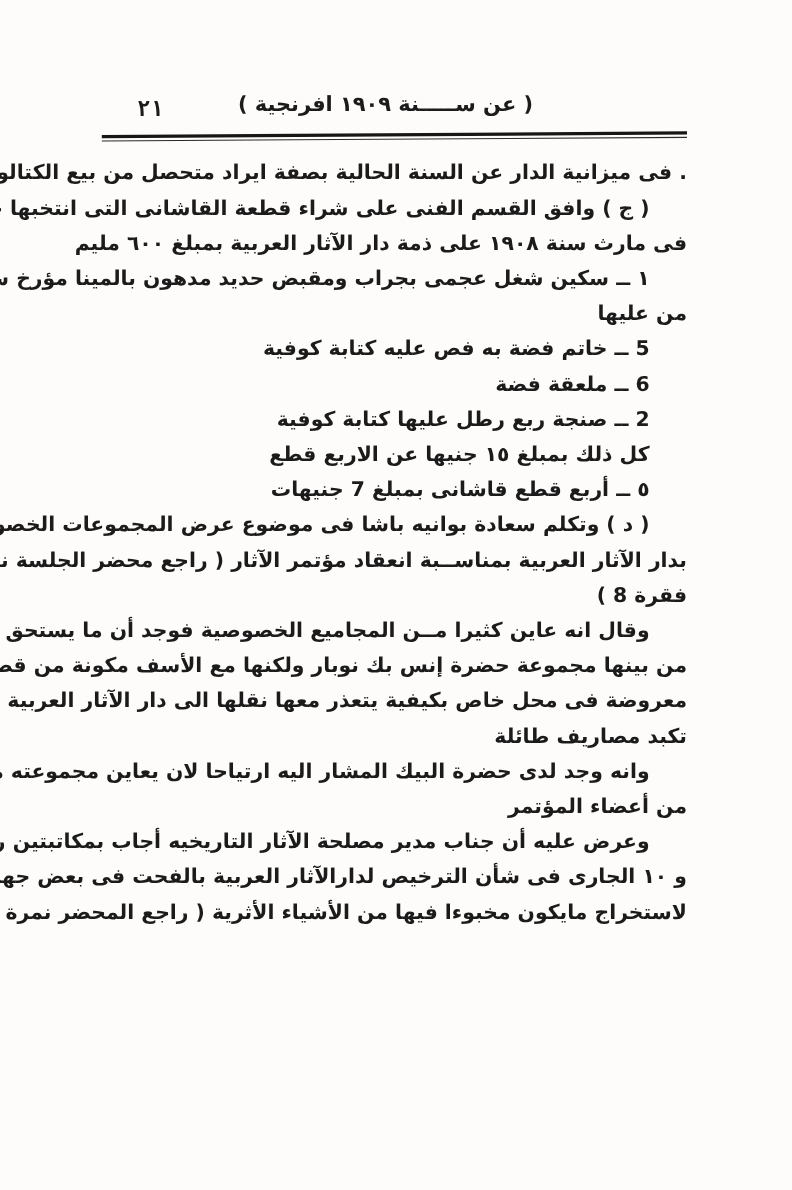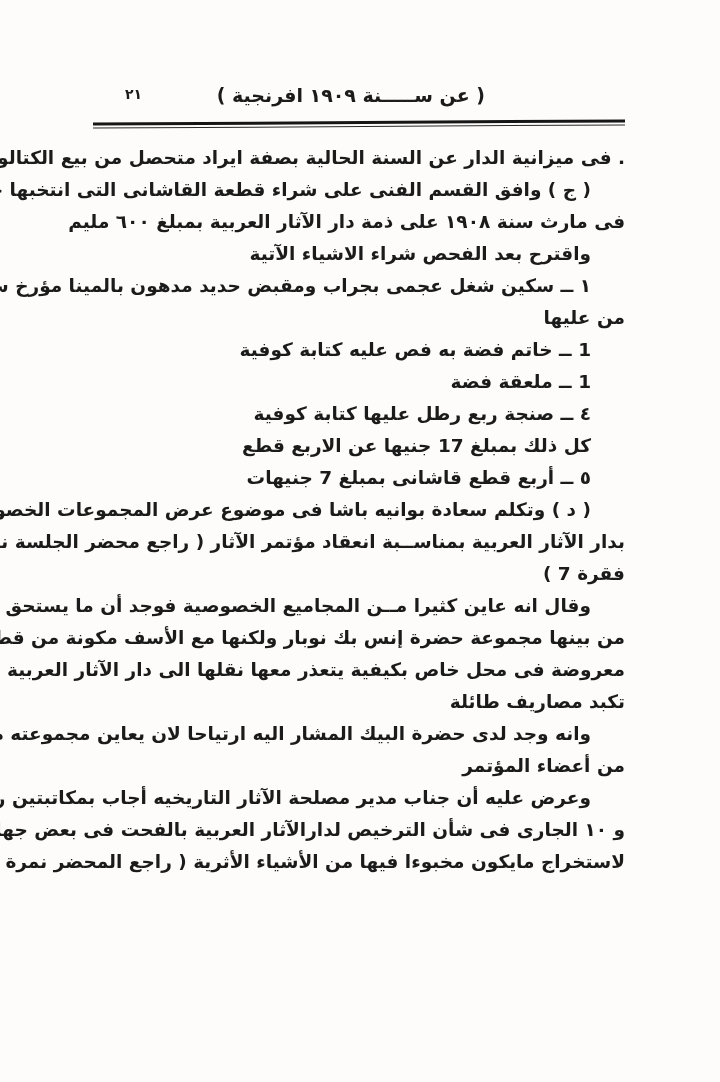--- a/index.html
+++ b/index.html
@@ -27,23 +27,24 @@
     right:140px;left:170px;
     text-align:right;
     font-size:19px;
     font-weight:700;
     white-space:nowrap;
     letter-spacing:0.5px;
   }
   .page-number{
     position:absolute;
     left:30px;top:2px;
-    font-size:14px;
+    font-size:20px;
     font-weight:700;
     direction:ltr;
+    font-family:Liberation Mono, monospace;
   }
   
   .divider{
     position:absolute;
     top:121px;right:95px;left:93px;
     border-top:3.5px solid #161616;
     transform:rotate(-0.35deg);
   }
   .divider::after{
     content:"";
@@ -78,31 +79,30 @@
     <div class="header-title">( عن ســـــنة ١٩٠٩ افرنجية )</div>
     <div class="page-number">٢١</div>
   </div>
 
   <div class="divider"></div>
 
   <div class="doc-body">
       <div class="line continuation">. فى ميزانية الدار عن السنة الحالية بصفة ايراد متحصل من بيع الكتالوج</div>
       <div class="line paragraph">( ج ) وافق القسم الفنى على شراء قطعة القاشانى التى انتخبها حضرة هرتس بك</div>
       <div class="line continuation">فى مارث سنة ١٩٠٨ على ذمة دار الآثار العربية بمبلغ ٦٠٠ مليم</div>
-      <div class="line paragraph">واقترح بعد الفحص شراء الاشياء الآتية</div>
       <div class="line paragraph">١ ــ سكين شغل عجمى بجراب ومقبض حديد مدهون بالمينا مؤرخ سنة ١١٧٨</div>
       <div class="line continuation">من عليها</div>
-      <div class="line paragraph">1 ــ خاتم فضة به فص عليه كتابة كوفية</div>
-      <div class="line paragraph">1 ــ ملعقة فضة</div>
-      <div class="line paragraph">٤ ــ صنجة ربع رطل عليها كتابة كوفية</div>
-      <div class="line paragraph">كل ذلك بمبلغ 17 جنيها عن الاربع قطع</div>
+      <div class="line paragraph">5 ــ خاتم فضة به فص عليه كتابة كوفية</div>
+      <div class="line paragraph">6 ــ ملعقة فضة</div>
+      <div class="line paragraph">2 ــ صنجة ربع رطل عليها كتابة كوفية</div>
+      <div class="line paragraph">كل ذلك بمبلغ ١٥ جنيها عن الاربع قطع</div>
       <div class="line paragraph">٥ ــ أربع قطع قاشانى بمبلغ 7 جنيهات</div>
       <div class="line paragraph">( د ) وتكلم سعادة بوانيه باشا فى موضوع عرض المجموعات الخصوصـــية</div>
       <div class="line continuation">بدار الآثار العربية بمناســبة انعقاد مؤتمر الآثار ( راجع محضر الجلسة نمــرة ١٥٩</div>
-      <div class="line continuation">فقرة 7 )</div>
+      <div class="line continuation">فقرة 8 )</div>
       <div class="line paragraph">وقال انه عاين كثيرا مــن المجاميع الخصوصية فوجد أن ما يستحق الاهتمام</div>
       <div class="line continuation">من بينها مجموعة حضرة إنس بك نوبار ولكنها مع الأسف مكونة من قطع قاشانى</div>
       <div class="line continuation">معروضة فى محل خاص بكيفية يتعذر معها نقلها الى دار الآثار العربية بسهولة وبدون</div>
       <div class="line continuation">تكبد مصاريف طائلة</div>
       <div class="line paragraph">وانه وجد لدى حضرة البيك المشار اليه ارتياحا لان يعاين مجموعته من يرغب</div>
       <div class="line continuation">من أعضاء المؤتمر</div>
       <div class="line paragraph">وعرض عليه أن جناب مدير مصلحة الآثار التاريخيه أجاب بمكاتبتين رقم ٦</div>
       <div class="line continuation">و ١٠ الجارى فى شأن الترخيص لدارالآثار العربية بالفحت فى بعض جهات درنكه</div>
       <div class="line continuation">لاستخراج مايكون مخبوءا فيها من الأشياء الأثرية ( راجع المحضر نمرة ١٦٢ ) بأن</div>
     </div>

